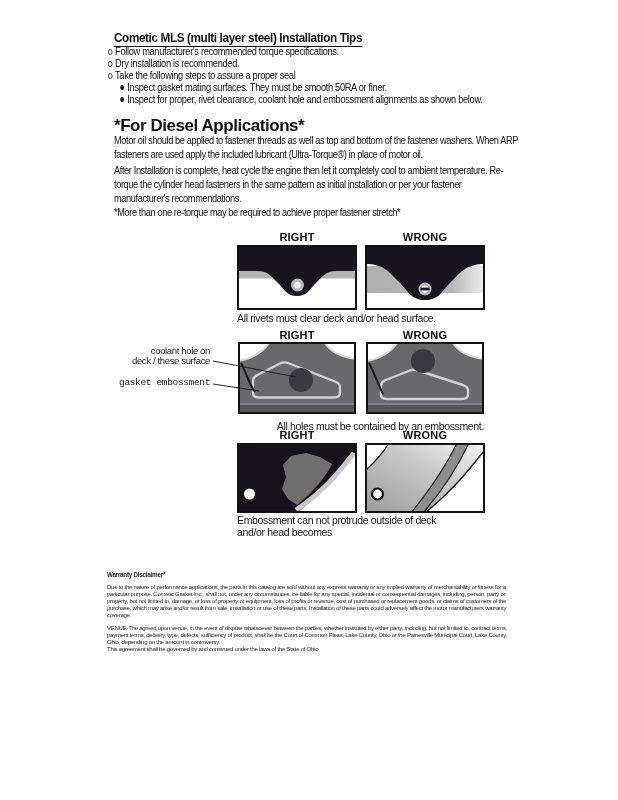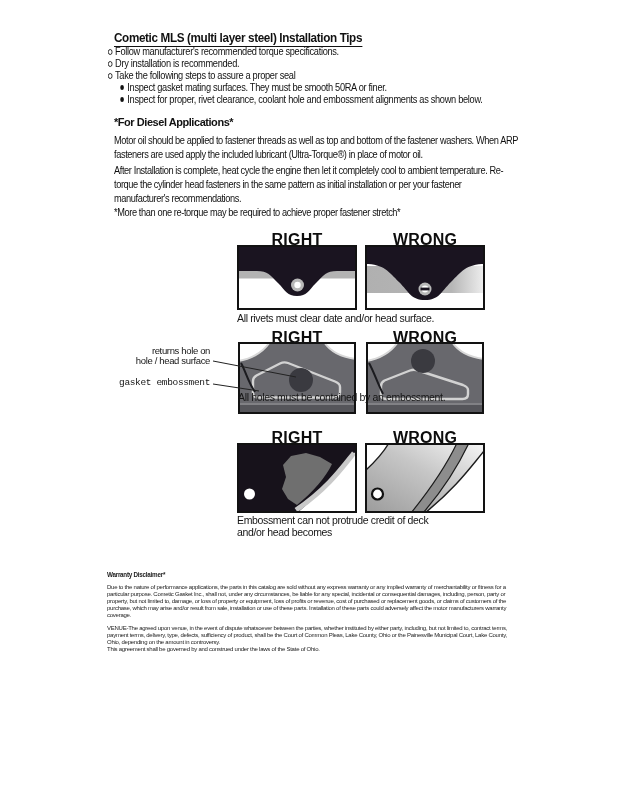--- a/index.html
+++ b/index.html
@@ -13,26 +13,26 @@
 
   .shrink{transform:scaleX(0.88);transform-origin:0 0;width:460px;}
   .bullets{position:absolute;left:108px;top:45px;font-size:10.5px;letter-spacing:-0.35px;line-height:12px;}
   .b-item{position:relative;padding-left:8px;white-space:nowrap;}
   .b-item::before{content:"";position:absolute;left:0;top:4.2px;width:3.4px;height:3.4px;
                   border:1px solid #222;border-radius:50%;}
   .sb-item{position:relative;padding-left:8px;margin-left:14px;white-space:nowrap;}
   .sb-item::before{content:"";position:absolute;left:0;top:4.4px;width:4.4px;height:4.4px;
                    background:#111;border-radius:50%;}
 
-  .h2{position:absolute;left:114px;top:116px;font-size:11px;font-weight:bold;letter-spacing:-0.45px;white-space:nowrap;}
+  .h2{position:absolute;left:114px;top:116px;font-size:17px;font-weight:bold;letter-spacing:-0.45px;white-space:nowrap;}
   .para{position:absolute;left:114px;font-size:10.5px;letter-spacing:-0.45px;line-height:14px;}
   .p1{top:133px;} .p2{top:163px;} .p3{top:205px;white-space:nowrap;}
 
   
-  .rw-label{position:absolute;font-size:16px;font-weight:bold;letter-spacing:0.2px;text-align:center;color:#0d0d0d;}
+  .rw-label{position:absolute;font-size:11px;font-weight:bold;letter-spacing:0.2px;text-align:center;color:#0d0d0d;}
   .dbox{position:absolute;display:block;}
   .caption{position:absolute;font-size:10.5px;letter-spacing:-0.35px;color:#151515;line-height:12px;}
   .side-label{position:absolute;left:100px;width:110px;text-align:right;font-size:9.5px;
               letter-spacing:-0.35px;line-height:9.5px;color:#151515;}
   .overlay{position:absolute;left:0;top:0;width:618px;height:800px;pointer-events:none;z-index:6;}
 
   
   .legal{position:absolute;left:107px;top:571px;width:412px;font-size:6px;letter-spacing:-0.25px;
          line-height:7px;color:#1c1c1c;}
   .legal-h{font-weight:bold;font-size:6.3px;margin-bottom:6px;}
@@ -84,28 +84,28 @@
     </defs>
     <rect width="120" height="65" fill="#ffffff"></rect>
     <rect x="0" y="21" width="120" height="27" fill="url(#g1)"></rect>
     <path d="M0,0 H120 V19 C101,19 96,27 86,37 C76,47 74,55 60,55 C46,55 44,47 34,37 C24,27 19,19 0,19 Z" fill="#1a1420"></path>
     <circle cx="60" cy="44" r="6.5" fill="#b8b8b8"></circle>
     <circle cx="60" cy="44" r="3.4" fill="#ffffff"></circle>
     <rect x="55.5" y="42.6" width="9" height="2.8" fill="#1a1420"></rect>
     <rect x="1" y="1" width="118" height="63" fill="none" stroke="#121212" stroke-width="2"></rect>
   </svg>
 
-  <div class="caption" style="left:237px;top:312px;white-space:nowrap;">All rivets must clear date and/or head surface.</div>
+  <div class="caption" style="left:237px;top:312px;white-space:nowrap;">All rivets must clear deck and/or head surface.</div>
 
   <div class="rw-label" style="left:238px;top:329px;width:118px;">RIGHT</div>
   <div class="rw-label" style="left:366px;top:329px;width:118px;">WRONG</div>
 
   <div class="side-label" style="top:346px;">
-    <div>returns hole on</div>
-    <div>hole / head surface</div>
+    <div>coolant hole on</div>
+    <div>deck / these surface</div>
   </div>
   <div class="side-label" style="top:378px;font-family:Liberation Mono, monospace;">
     <div>gasket embossment</div>
   </div>
 
   <svg class="dbox" style="left:238px;top:342px;" width="118" height="72" viewBox="0 0 118 72">
     <rect width="118" height="72" fill="#68686d"></rect>
     <path d="M0,0 H32 C25,10 13,17 0,19 Z" fill="#ffffff"></path>
     <path d="M86,0 H118 V17 C101,15 92,9 86,0 Z" fill="#ffffff"></path>
     <path d="M32,0 C25,10 13,17 0,19" stroke="#d8d8d8" stroke-width="2" fill="none"></path>
@@ -125,21 +125,21 @@
     <path d="M32,0 C25,10 13,17 0,19" stroke="#d8d8d8" stroke-width="2" fill="none"></path>
     <path d="M86,0 C92,9 101,15 118,17" stroke="#d8d8d8" stroke-width="2" fill="none"></path>
     <rect x="0" y="63" width="118" height="9" fill="#55555a"></rect>
     <line x1="0" y1="62" x2="118" y2="62" stroke="#9a9a9e" stroke-width="1"></line>
     <path d="M15,53 L15,44 Q15,40.5 18.5,38.5 L44,28.5 Q48,27 52,28.5 L97,43 Q102,45 102,48 L102,52 Q102,57 96.5,57 L20.5,57 Q15,57 15,53 Z" fill="none" stroke="#d2d2d2" stroke-width="2.4" stroke-linejoin="round"></path>
     <path d="M3,21 C8,30 11,40 17,52" stroke="#1b1b1f" stroke-width="2" fill="none"></path>
     <circle cx="57" cy="19" r="12" fill="#3a3a40"></circle>
     <rect x="1" y="1" width="116" height="70" fill="none" stroke="#121212" stroke-width="2"></rect>
   </svg>
 
-  <div class="caption" style="left:238px;top:391px;width:246px;text-align:left;white-space:nowrap;">All holes must be contained by an embossment.</div>
+  <div class="caption" style="left:238px;top:420px;width:246px;text-align:right;white-space:nowrap;">All holes must be contained by an embossment.</div>
 
   <svg class="overlay" viewBox="0 0 618 800">
     <line x1="213" y1="361" x2="296" y2="377" stroke="#222" stroke-width="1"></line>
     <line x1="213" y1="384" x2="259" y2="391" stroke="#222" stroke-width="1"></line>
   </svg>
 
   <div class="rw-label" style="left:237px;top:429px;width:120px;">RIGHT</div>
   <div class="rw-label" style="left:365px;top:429px;width:120px;">WRONG</div>
 
   <svg class="dbox" style="left:237px;top:443px;" width="120" height="70" viewBox="0 0 120 70">
@@ -160,21 +160,21 @@
       </linearGradient>
     </defs>
     <rect width="120" height="70" fill="#ffffff"></rect>
     <path d="M24,0 H120 V7 C107,22 93,43 60,70 L0,70 L0,28 C10,19 18,10 24,0 Z" fill="url(#g3)" stroke="#1c1c1c" stroke-width="1.4"></path>
     <path d="M92,0 H104 C93,23 78,47 58,70 L46,70 C67,44 82,21 92,0 Z" fill="#8d8d8d" stroke="#1c1c1c" stroke-width="1.2"></path>
     <circle cx="12.5" cy="51" r="5.5" fill="#ffffff" stroke="#111" stroke-width="2.2"></circle>
     <rect x="1" y="1" width="118" height="68" fill="none" stroke="#121212" stroke-width="2"></rect>
   </svg>
 
   <div class="caption" style="left:237px;top:514px;width:240px;">
-    <div>Embossment can not protrude credit of deck</div>
+    <div>Embossment can not protrude outside of deck</div>
     <div>and/or head becomes</div>
   </div>
 
   <div class="legal">
     <div class="legal-h">Warranty Disclaimer*</div>
     <div class="legal-p">Due to the nature of performance applications, the parts in this catalog are sold without any express warranty or any implied warranty of merchantability or fitness for a particular purpose.  Cometic Gasket Inc., shall not, under any circumstances, be liable for any special, incidental or consequential damages, including, person, party or property, but not limited to, damage, or loss of property or equipment, loss of profits or revenue, cost of purchased or replacement goods, or claims of customers of the purchase, which may arise and/or result from sale, installation or use of these parts.  Installation of these parts could adversely affect the motor manufacturers warranty coverage.</div>
     <div class="legal-p">
       <div>VENUE-The agreed upon venue, in the event of dispute whatsoever between the parties, whether instituted by either party, including, but not limited to, contract terms, payment terms, delivery, type, defects, sufficiency of product, shall be the Court of Common Pleas, Lake County, Ohio or the Painesville Municipal Court, Lake County, Ohio, depending on the amount in controversy.</div>
       <div>This agreement shall be governed by and construed under the laws of the State of Ohio.</div>
     </div>

